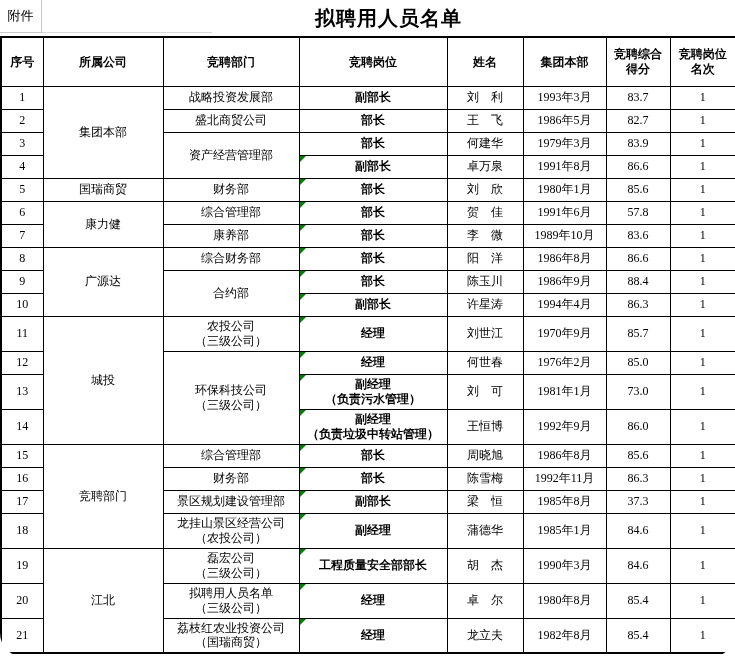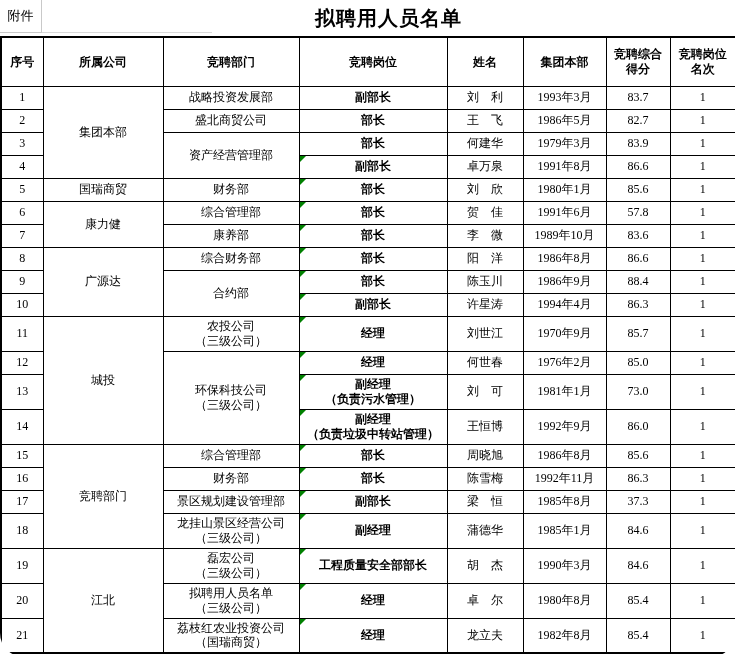--- a/index.html
+++ b/index.html
@@ -230,21 +230,21 @@
           <td>景区规划建设管理部</td>
           <td class="pos-cell">副部长<span class="tri"></span></td>
           <td>梁　恒</td>
           <td>1985年8月</td>
           <td>37.3</td>
           <td>1</td>
         </tr>
         <tr class="tall">
           <td>18</td>
           <td>龙挂山景区经营公司
-（三级公司）</td>
+（农投公司）</td>
           <td class="pos-cell">副经理<span class="tri"></span></td>
           <td>蒲德华</td>
           <td>1985年1月</td>
           <td>84.6</td>
           <td>1</td>
         </tr>
         <tr class="tall">
           <td>19</td>
           <td rowspan="3">江北</td>
           <td>磊宏公司

